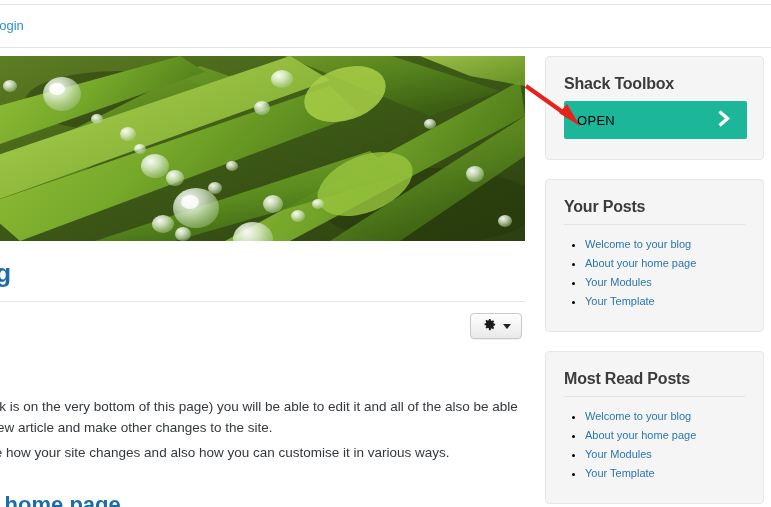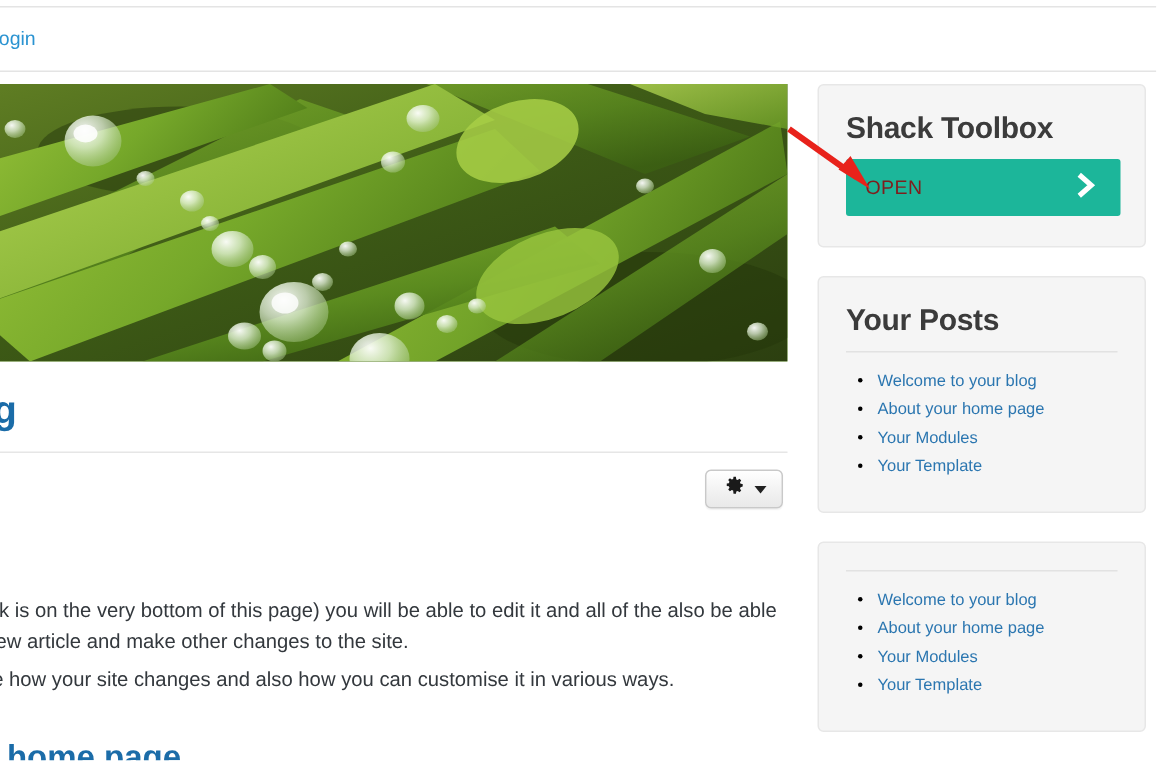--- a/index.html
+++ b/index.html
@@ -121,21 +121,21 @@
   .panel {
     background: #f5f5f5;
     border: 1px solid #e7e7e7;
     border-radius: 4px;
     box-sizing: border-box;
     width: 219px;
     padding: 18px 18px 20px 18px;
     margin-bottom: 19px;
   }
   .panel-title {
-    font-size: 20px;
+    font-size: 16px;
     font-weight: bold;
     color: #3b3b3b;
     margin: 0 0 8px 0;
     letter-spacing: -0.2px;
   }
   .panel-rule {
     height: 1px;
     background: #e2e2e2;
     margin: 0 0 10px 0;
   }
@@ -164,21 +164,21 @@
     border-radius: 2px;
     position: relative;
     cursor: pointer;
     padding: 0;
     text-align: left;
   }
   .open-btn .open-label {
     position: absolute;
     left: 13px; top: 50%;
     transform: translateY(-50%);
-    color: #7f1d1d;
+    color: #000000;
     font-size: 13px;
     letter-spacing: 0.3px;
     font-family: "Liberation Sans", sans-serif;
   }
   .open-btn .chev {
     position: absolute;
     right: 14px; top: 50%;
     transform: translateY(-50%);
   }
 
@@ -311,20 +311,21 @@
       <div class="panel-rule"></div>
       <ul>
         <li><a href="#">Welcome to your blog</a></li>
         <li><a href="#">About your home page</a></li>
         <li><a href="#">Your Modules</a></li>
         <li><a href="#">Your Template</a></li>
       </ul>
     </div>
 
     <div class="panel">
+      <div class="panel-title">Most Read Posts</div>
       <div class="panel-rule"></div>
       <ul>
         <li><a href="#">Welcome to your blog</a></li>
         <li><a href="#">About your home page</a></li>
         <li><a href="#">Your Modules</a></li>
         <li><a href="#">Your Template</a></li>
       </ul>
     </div>
 
   </div>

